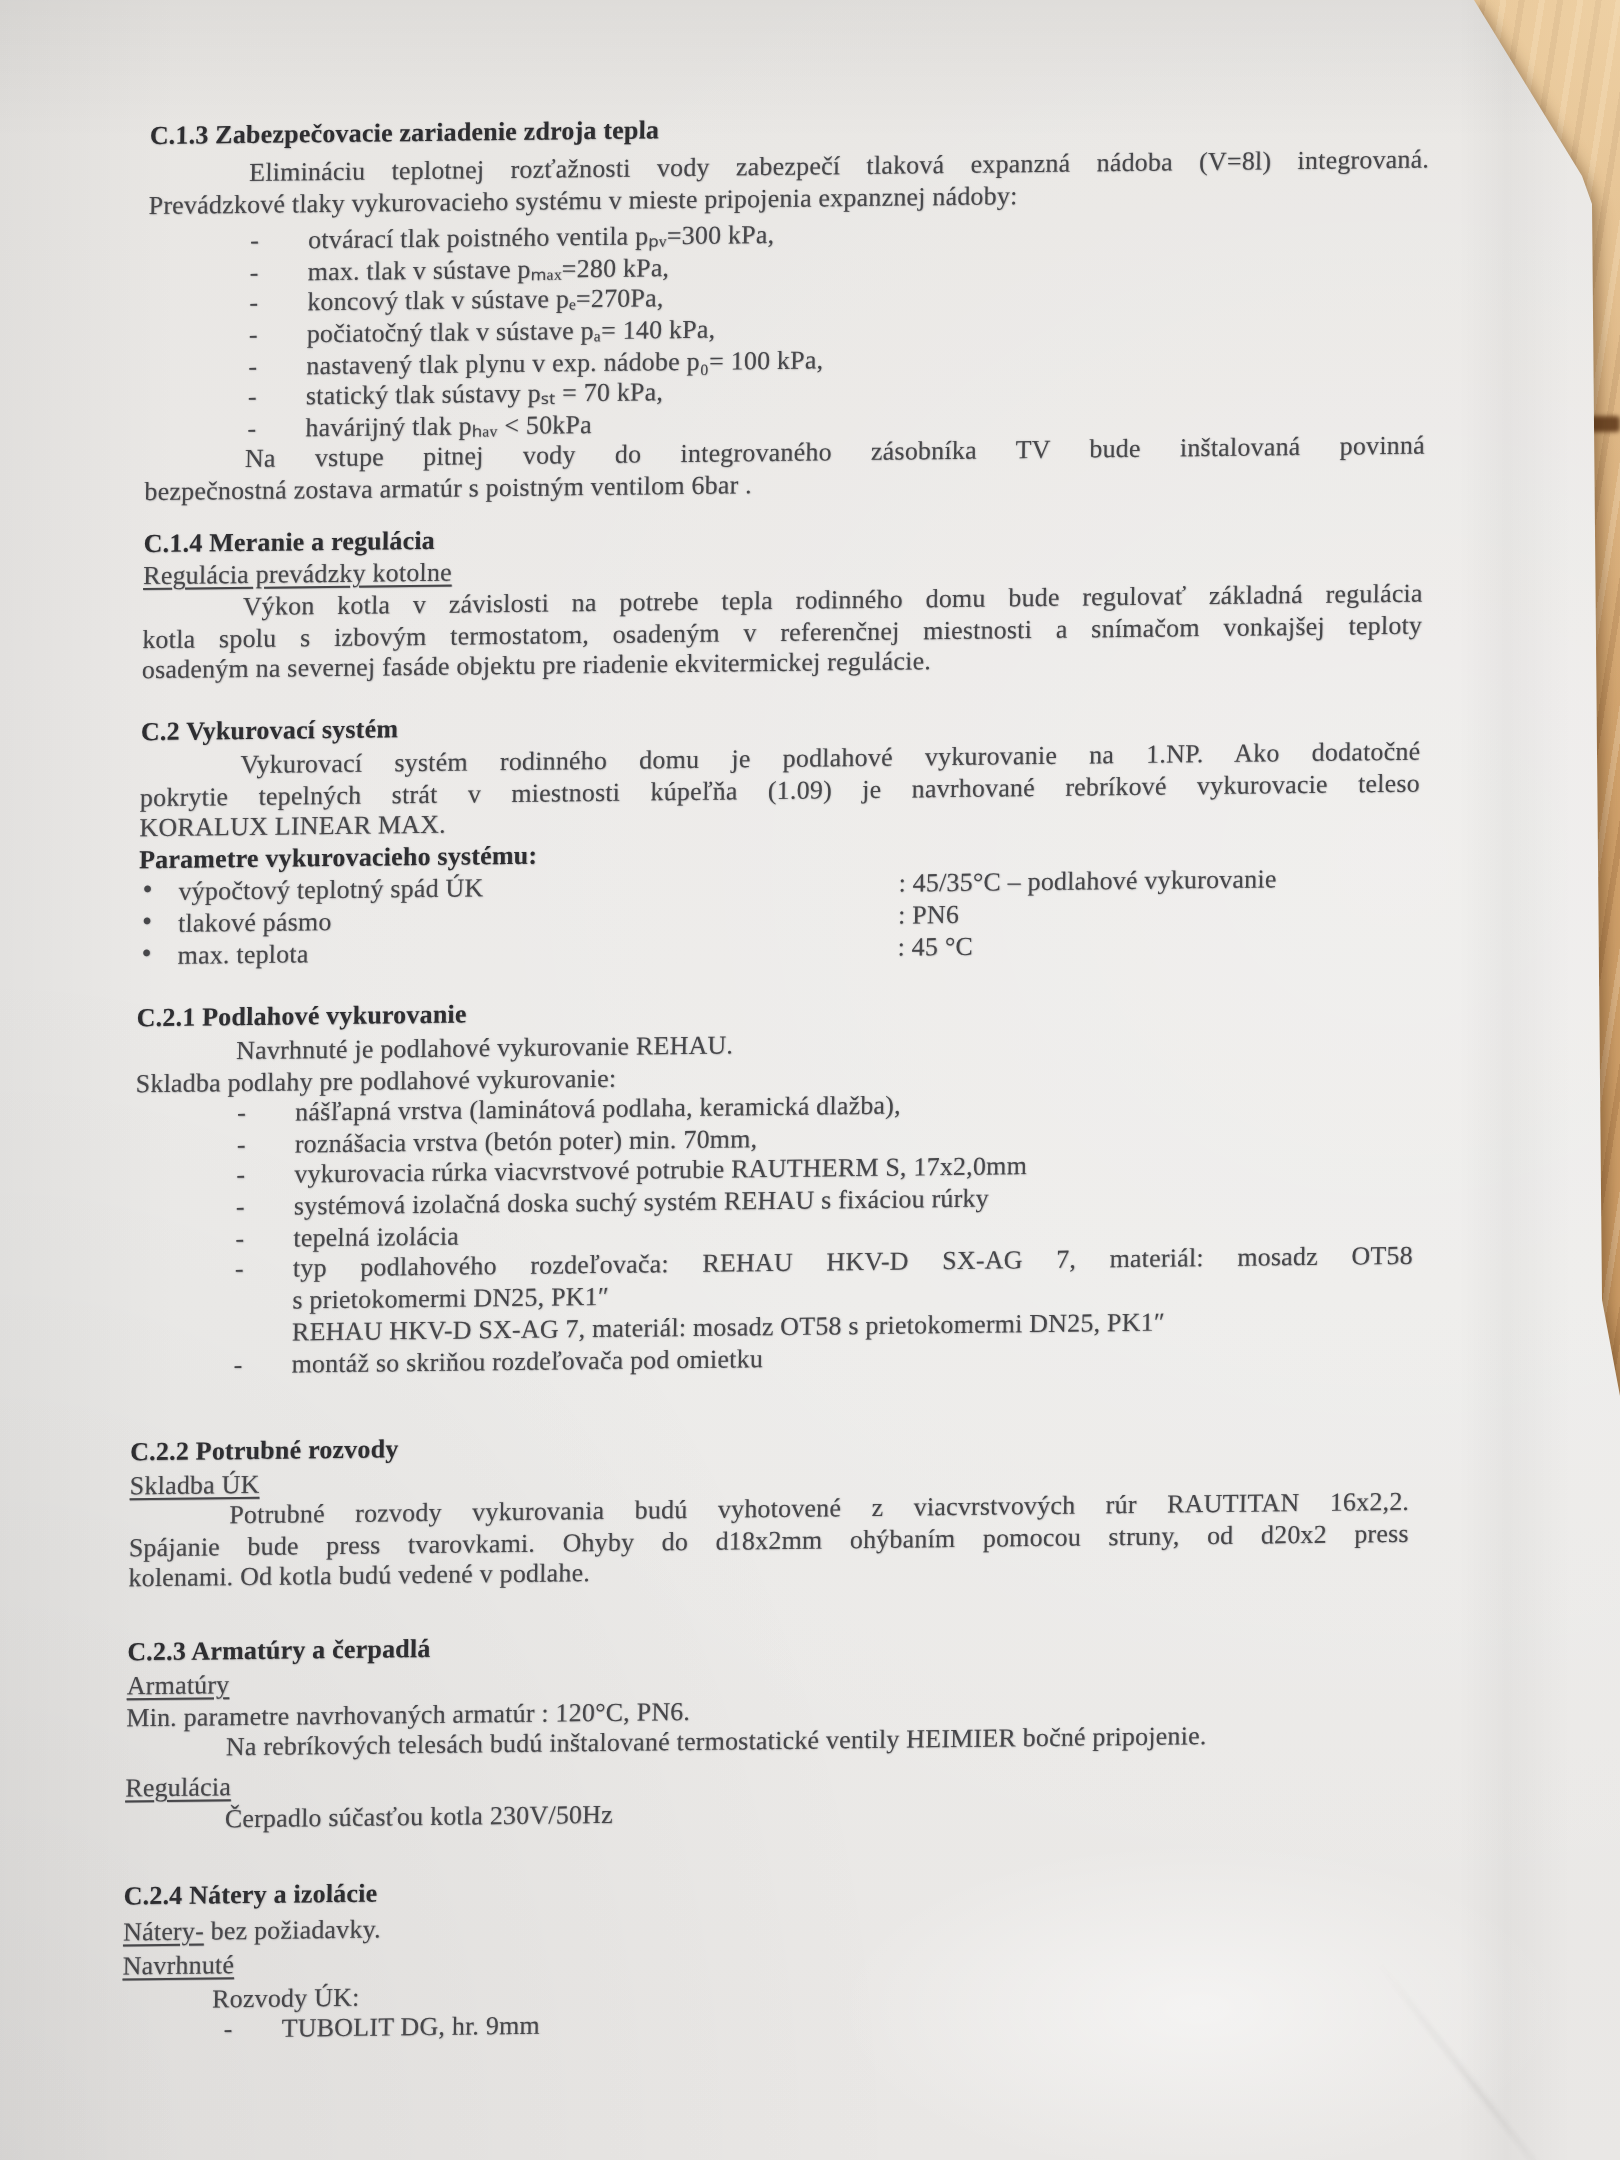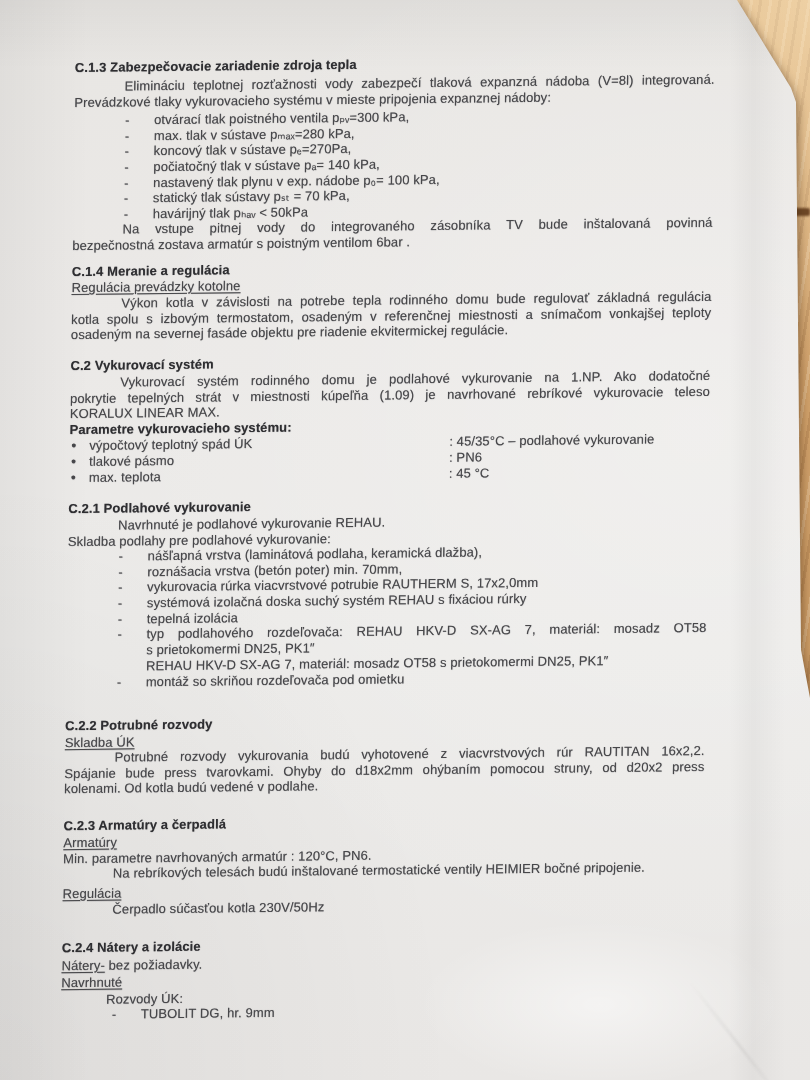--- a/index.html
+++ b/index.html
@@ -24,20 +24,21 @@
   }
   .wood-groove{
     position:absolute;right:0;top:208px;width:26px;height:8px;
     background:#6e4827;filter:blur(1.1px);border-radius:2px;
   }
 
   
   .paper{
     position:absolute;inset:0;
     filter:drop-shadow(3px 3px 4px rgba(75,45,15,0.45));
+    font-family:Liberation Serif, serif;
   }
   .paper-fill{
     position:absolute;inset:0;
     clip-path:polygon(0 0,737px 0,791px 88px,796px 102px,801px 650px,810px 698px,810px 1080px,0 1080px);
     background:
       linear-gradient(180deg, rgba(0,0,0,0.045) 0px, rgba(0,0,0,0) 70px),
       linear-gradient(90deg, rgba(0,0,0,0.04) 0px, rgba(0,0,0,0) 90px),
       linear-gradient(90deg, rgba(0,0,0,0) 0 90%, rgba(0,0,0,0.035) 93%, rgba(0,0,0,0) 97%),
       radial-gradient(ellipse 260px 120px at 74% 93%, rgba(255,255,255,0.5), rgba(255,255,255,0) 70%),
       radial-gradient(ellipse at 0% 100%, rgba(0,0,0,0.05), rgba(0,0,0,0) 40%),

